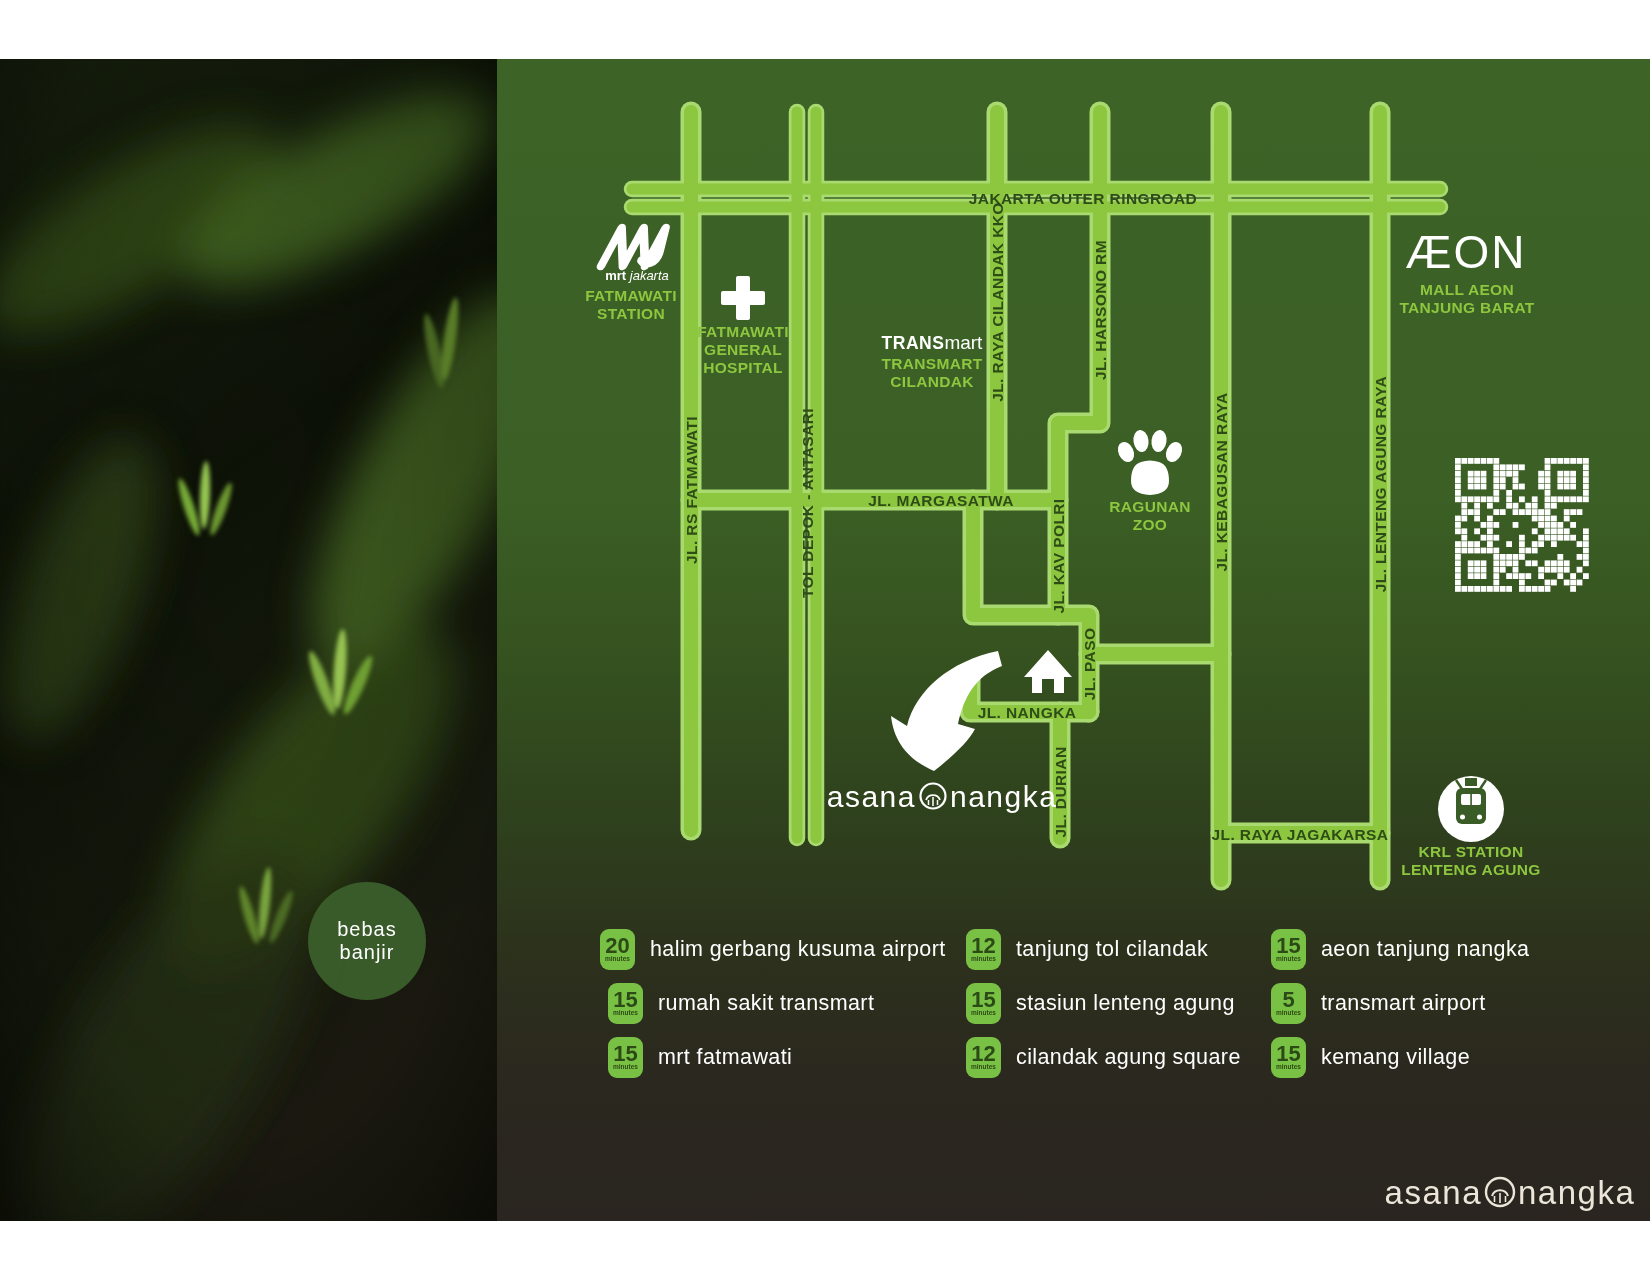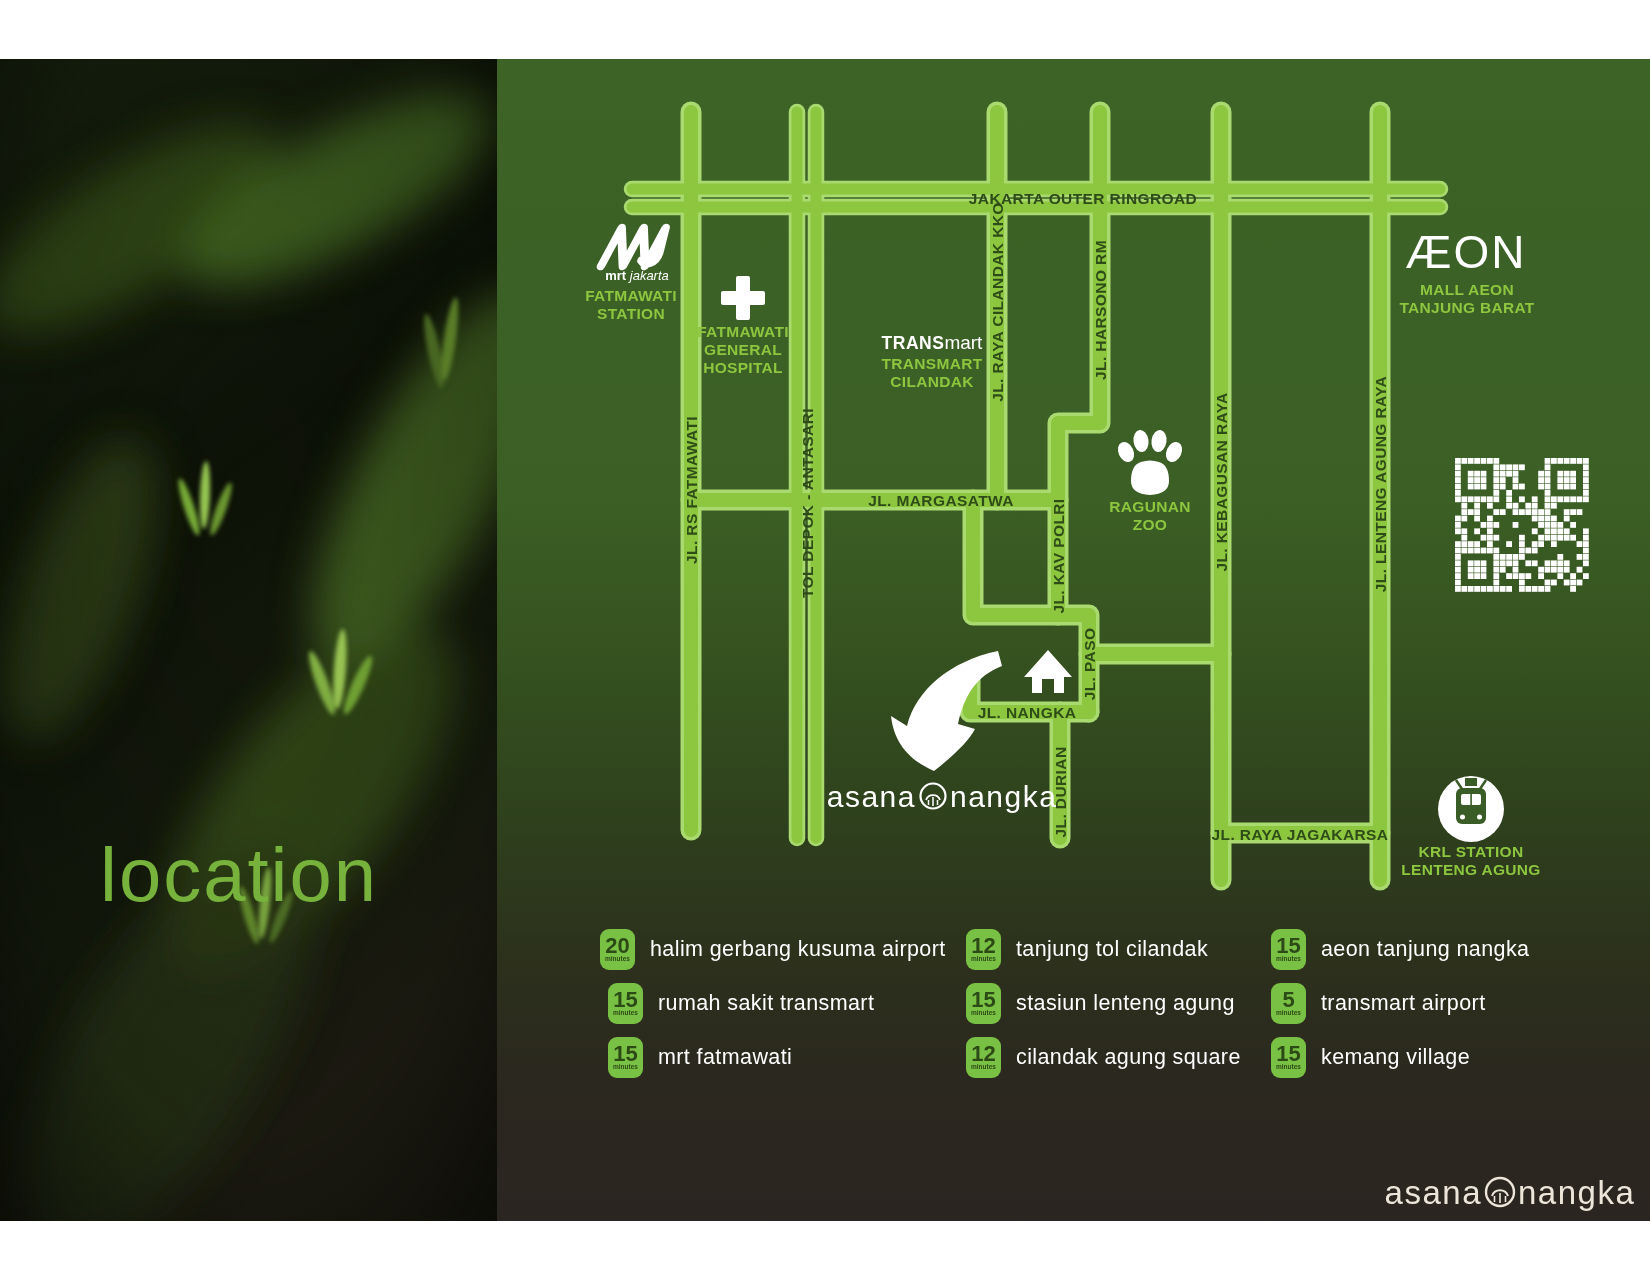--- a/index.html
+++ b/index.html
@@ -76,21 +76,24 @@
           <ellipse cx="10" cy="-36" rx="5" ry="36" fill="#8ec04a" transform="rotate(6 10 -36)"></ellipse>
           <ellipse cx="26" cy="-22" rx="5" ry="28" fill="#5a7f2c" transform="rotate(22 26 -22)"></ellipse>
         </g>
         <g transform="translate(440,320)">
           <ellipse cx="-6" cy="-28" rx="6" ry="38" fill="#5a7f2c" transform="rotate(-12 -6 -28)"></ellipse>
           <ellipse cx="10" cy="-40" rx="6" ry="42" fill="#6f9c33" transform="rotate(8 10 -40)"></ellipse>
         </g>
       </g>
       <rect x="0" y="0" width="497" height="1162" fill="url(#vig)"></rect>
     </svg>
-    <div class="loc-title">location</div>
+    <div class="loc-badge">
+      <span>bebas</span>
+      <span>banjir</span>
+    </div>
   </div>
 
   <div class="map-panel"></div>
 
   <svg class="map-svg" width="1650" height="1275" viewBox="0 0 1650 1275">
 
     <g stroke="#a9da6f" fill="none" stroke-linecap="round" stroke-linejoin="round">
       <g stroke-width="21">
         <path d="M691 112 L691 830"></path>
         <path d="M997 112 L997 500"></path>

